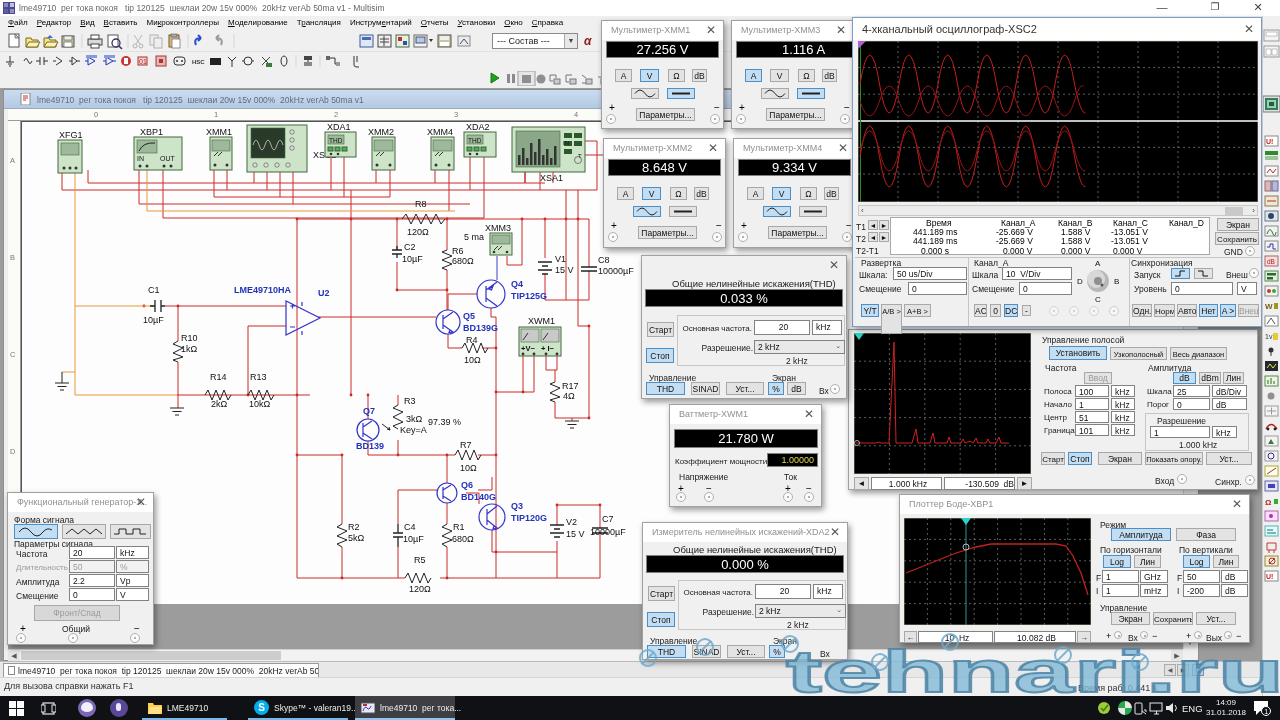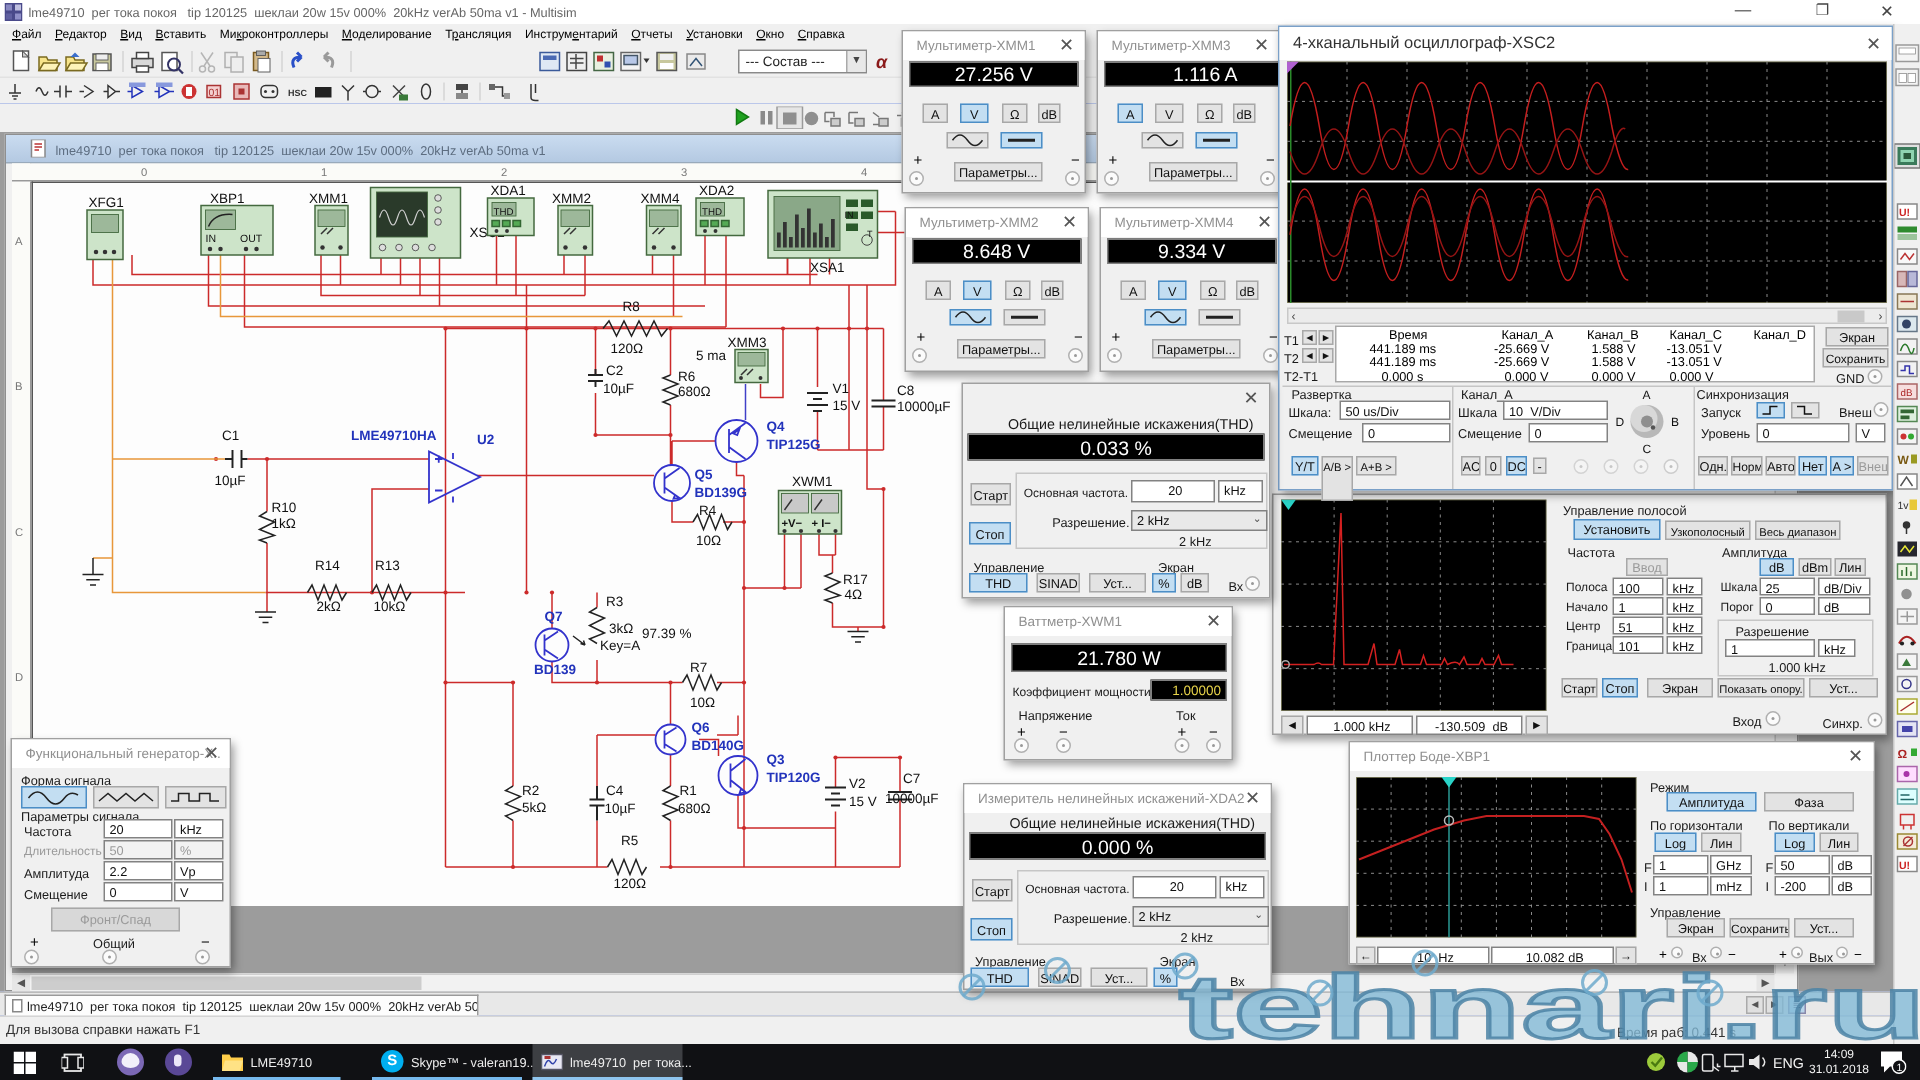--- a/index.html
+++ b/index.html
@@ -1,15 +1,15 @@
 <!DOCTYPE html>
 <html><head><meta charset="utf-8"><style>
 *{margin:0;padding:0;box-sizing:border-box}
 body{font-family:"Liberation Sans",sans-serif}
-#scr{position:relative;width:1280px;height:720px;overflow:hidden;background:#1d4ed8;font-family:"Liberation Sans",sans-serif}
+#scr{position:relative;width:1280px;height:720px;overflow:hidden;background:#b91c1c;font-family:"Liberation Sans",sans-serif}
 .ab{position:absolute}
 .w{position:absolute;background:#f0f0f0;border:1px solid #a0a0a0;box-shadow:2px 3px 6px rgba(0,0,0,.4);font-size:10px}
 .tb{position:absolute;left:0;top:0;right:0;height:19px;background:#fff;color:#909090;font-size:9px;line-height:19px;padding-left:9px;white-space:nowrap;overflow:hidden;padding-right:18px}
 .xx{position:absolute;top:2px;right:7px;color:#555;font-size:12px;line-height:14px}
 .disp{position:absolute;background:#000;border:1px solid #808080;color:#fff;text-align:center;font-size:13px}
 .b{position:absolute;background:#e3e3e3;border:1px solid #a8a8a8;text-align:center;font-size:8.5px;color:#111;overflow:hidden;white-space:nowrap}
 .b.s{background:#c3def2;border:1px solid #4c8ec6}
 .b.g{color:#9a9a9a}
 .fld{position:absolute;background:#fff;border:1px solid #828282;font-size:8.5px;color:#111;padding:1px 0 0 3px;overflow:hidden;white-space:nowrap}
 .lab{position:absolute;font-size:8.5px;color:#1a1a1a;white-space:nowrap}
@@ -854,21 +854,21 @@
     <g stroke="#9a9a9a" stroke-width=".6" stroke-dasharray="2,3">
       <path d="M35.4 0 V141 M70.8 0 V141 M106.2 0 V141 M141.6 0 V141"></path>
       <path d="M0 28.2 H177 M0 56.4 H177 M0 84.6 H177 M0 112.8 H177"></path>
     </g>
     <path d="M2 110 h20 q3 -2 5 0 h8 L40 9 L42 110 h16 l4 -14 2 14 h12 l3 -10 2 10 h12 l2 -6 2 6 h10 l2 -4 2 4 q6 -3 8 0 l3 -5 2 5 h8 l2 -4 2 4 h6 l3 -6 2 6 h8" fill="none" stroke="#d42020" stroke-width="1"></path>
     <path d="M0 0 h10 l-5 7 z" fill="#2ad4c8"></path>
     <circle cx="3" cy="110" r="2.5" fill="none" stroke="#aaa"></circle>
   </svg>
   <div class="b" style="left:5px;top:147px;width:15px;height:13px;line-height:12px;font-size:8px">◄</div>
   <div class="fld" style="left:22px;top:147px;width:71px;height:13px;text-align:center">1.000 kHz</div>
-  <div class="fld" style="left:95px;top:147px;width:71px;height:13px;text-align:center">-130.509&nbsp; dB</div>
+  <div class="fld" style="left:95px;top:147px;width:71px;height:13px;text-align:right">-130.509&nbsp; dB</div>
   <div class="b" style="left:168px;top:147px;width:15px;height:13px;line-height:12px;font-size:8px">►</div>
   <div class="lab" style="left:193px;top:5px">Управление полосой</div>
   <div class="b s" style="left:200px;top:16px;width:58px;height:14px;line-height:13px">Установить</div>
   <div class="b" style="left:261px;top:17px;width:57px;height:13px;line-height:13px;font-size:7.5px">Узкополосный</div>
   <div class="b" style="left:321px;top:17px;width:57px;height:13px;line-height:13px;font-size:7.5px">Весь диапазон</div>
   <div class="lab" style="left:196px;top:33px">Частота</div>
   <div class="b g" style="left:235px;top:42px;width:28px;height:12px;line-height:11px">Ввод</div>
   <div class="lab" style="left:195px;top:57px;font-size:8px">Полоса</div>
       <div class="fld" style="left:226px;top:55px;width:34px;height:12px">100</div>
       <div class="fld" style="left:262px;top:55px;width:24px;height:12px">kHz</div>

